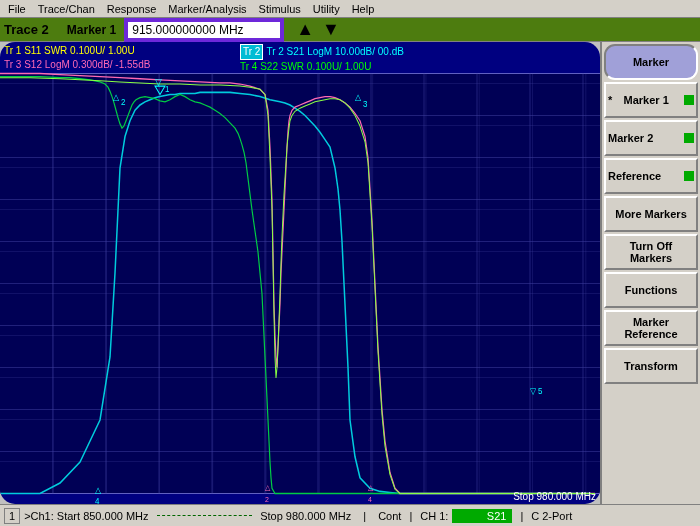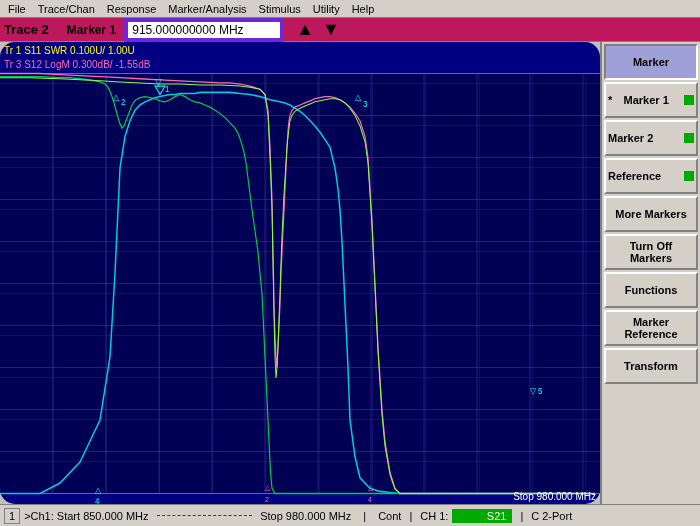--- a/index.html
+++ b/index.html
@@ -23,21 +23,21 @@
     }
     .menu-item {
       padding: 1px 6px;
       cursor: pointer;
       font-size: 11px;
       color: #000;
     }
 
     
     #toolbar {
-      background: #be185d;
+      background: #4d7c0f;
       border-bottom: 1px solid #808080;
       display: flex;
       align-items: center;
       height: 24px;
       padding: 2px 4px;
       gap: 8px;
     }
     #trace-label {
       font-size: 13px;
       font-weight: bold;
@@ -161,20 +161,21 @@
       justify-content: center;
       flex-direction: column;
       color: #000;
     }
     .panel-btn.active {
       background: #a0a0d8;
       border-top-color: #808080;
       border-left-color: #808080;
       border-right-color: #fff;
       border-bottom-color: #fff;
+      border-radius: 11px;
     }
     .panel-btn .green-sq {
       width: 10px;
       height: 10px;
       background: #00aa00;
       display: inline-block;
       margin-left: 4px;
     }
     .panel-btn-row {
       display: flex;
@@ -237,20 +238,27 @@
 
 <div id="main">
 
   <div id="chart-container">
 
     <div id="trace-info-top">
       <div class="tr1-info">Tr 1  S11 SWR 0.100U/  1.00U</div>
       <div class="tr3-info">Tr 3  S12 LogM 0.300dB/  -1.55dB</div>
     </div>
 
+    <div style="position:absolute;top:2px;left:240px;font-size:10px;line-height:14px;">
+      <div style="display:flex;align-items:center;gap:3px;">
+        <span class="tr2-badge">Tr 2</span>
+        <span class="tr2-info">Tr 2  S21 LogM 10.00dB/  00.dB</span>
+      </div>
+      <div class="tr4-info">Tr 4  S22 SWR 0.100U/  1.00U</div>
+    </div>
 
     <div id="y-axis">
       <span class="y-label">0.00</span>
       <span class="y-label">-10.00</span>
       <span class="y-label">-20.00</span>
       <span class="y-label">-30.00</span>
       <span class="y-label">-40.00</span>
       <span class="y-label">-50.00</span>
       <span class="y-label">-60.00</span>
       <span class="y-label">-70.00</span>

